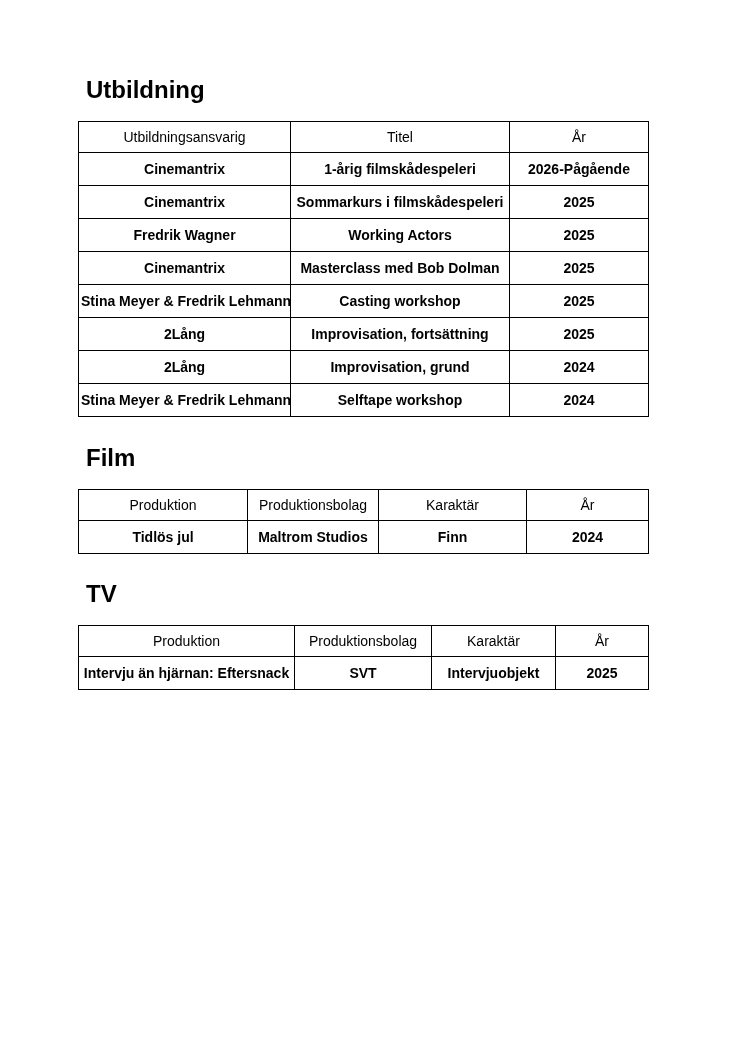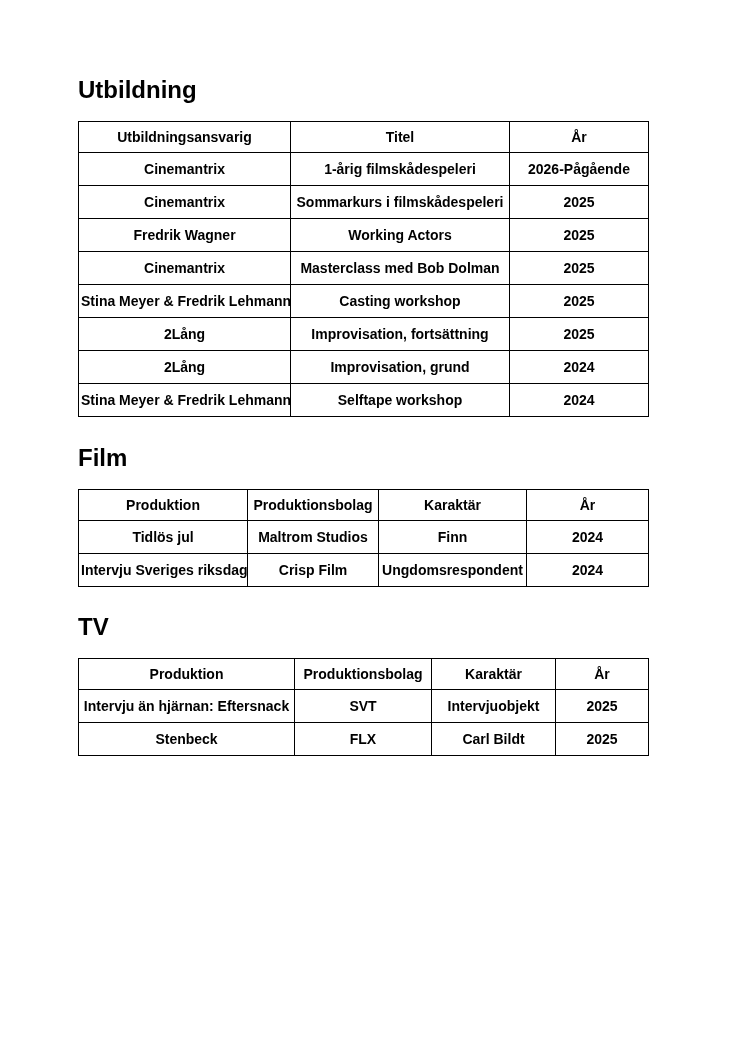--- a/index.html
+++ b/index.html
@@ -22,21 +22,21 @@
   }
   .content {
     padding-left: 78px;
     padding-right: 82px;
     box-sizing: border-box;
   }
   .section-title {
     font-size: 24px;
     line-height: 29px;
     font-weight: 700;
-    margin: 0;
+    margin: 8px;
     letter-spacing: 0;
   }
   .doc-section.sec-0 .section-title { margin-top: 75px; margin-bottom: 17px; }
   .doc-section.sec-1 .section-title { margin-top: 26px; margin-bottom: 17px; }
   .doc-section.sec-2 .section-title { margin-top: 25px; margin-bottom: 17px; }
   table.doc-table {
     border-collapse: collapse;
     table-layout: fixed;
     width: 570px;
   }
@@ -46,21 +46,21 @@
     text-align: center;
     vertical-align: middle;
     font-size: 14px;
     line-height: 16px;
     padding: 0 2px;
     overflow: hidden;
     white-space: nowrap;
   }
   table.doc-table th {
     height: 30px;
-    font-weight: 700;
+    font-weight: 400;
     margin-top: 33px;
   }
   table.doc-table td {
     height: 32px;
     font-weight: 700;
   }
 </style>
 </head>
 <body>
 
@@ -142,26 +142,20 @@
               <th>År</th>
             </tr>
           </thead>
           <tbody>
             <tr>
               <td>Tidlös jul</td>
               <td>Maltrom Studios</td>
               <td>Finn</td>
               <td>2024</td>
             </tr>
-            <tr>
-              <td>Intervju Sveriges riksdag</td>
-              <td>Crisp Film</td>
-              <td>Ungdomsrespondent</td>
-              <td>2024</td>
-            </tr>
           </tbody>
         </table>
       </section>
       <section class="doc-section sec-2">
         <h2 class="section-title">TV</h2>
         <table class="doc-table">
           <colgroup>
             <col style="width: 216px;">
             <col style="width: 137px;">
             <col style="width: 124px;">
@@ -175,23 +169,17 @@
               <th>År</th>
             </tr>
           </thead>
           <tbody>
             <tr>
               <td>Intervju än hjärnan: Eftersnack</td>
               <td>SVT</td>
               <td>Intervjuobjekt</td>
               <td>2025</td>
             </tr>
-            <tr>
-              <td>Stenbeck</td>
-              <td>FLX</td>
-              <td>Carl Bildt</td>
-              <td>2025</td>
-            </tr>
           </tbody>
         </table>
       </section>
     </div>
 </div>
 
 </body></html>

